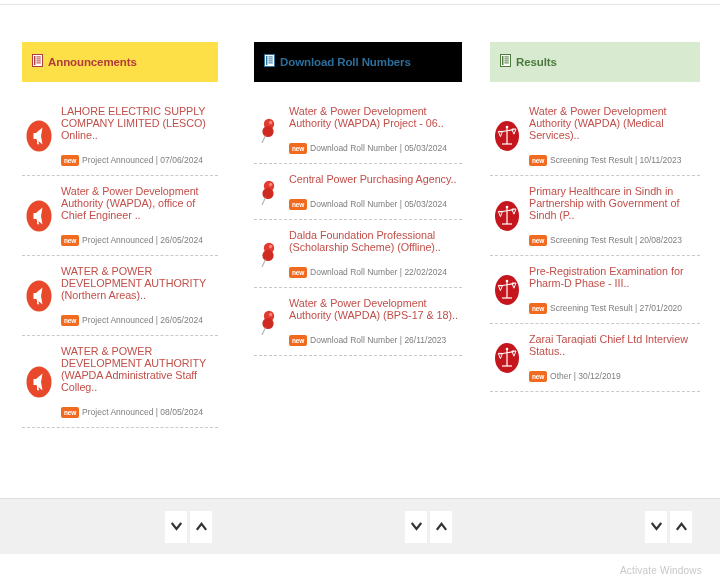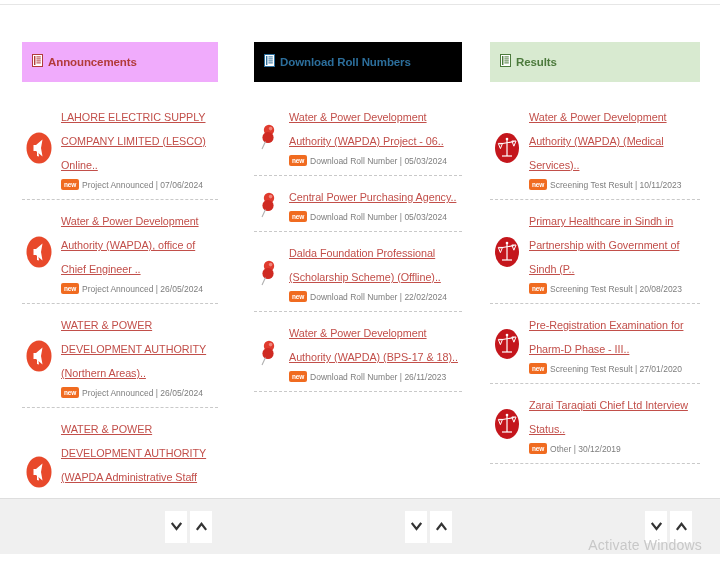--- a/index.html
+++ b/index.html
@@ -58,21 +58,21 @@
     box-sizing: border-box;
   }
   .panel-head .title {
     font-size: 11.5px;
     font-weight: bold;
     letter-spacing: -0.1px;
     margin-left: 5px;
     white-space: nowrap;
   }
 
-  .head-a { background: #f0abfc; }
+  .head-a { background: #fde047; }
   .head-a .title { color: #b23b3b; }
   .head-b { background: #000000; }
   .head-b .title { color: #2c6e9b; }
   .head-c { background: #d8ead0; }
   .head-c .title { color: #4c7a3c; }
 
   .doc-icon { display: block; }
 
   .list {
     position: relative;
@@ -100,32 +100,31 @@
   .col.c2 .item .ico { width: 30px; }
   .col.c3 .item .ico { width: 34px; }
 
   .item .body {
     flex: 1 1 auto;
     padding-left: 5px;
   }
 
   .item .ttl {
     font-size: 10.8px;
-    line-height: 24px;
+    line-height: 12px;
     color: #c24f4a;
     letter-spacing: -0.05px;
-    text-decoration: underline;
   }
 
   .meta {
-    margin-top: 2px;
+    margin-top: 14px;
     font-size: 8.5px;
     color: #8a8a8a;
     display: flex;
-    align-items: center;
+    align-items: flex-start;
     white-space: nowrap;
   }
 
   .badge-new {
     display: inline-block;
     background: #f06b20;
     color: #ffffff;
     font-size: 6.5px;
     line-height: 9px;
     padding: 1px 3px 1px 3px;
@@ -171,22 +170,22 @@
     align-items: center;
     justify-content: center;
     margin-left: 3px;
     cursor: pointer;
   }
   .navbtn svg { display: block; }
 
   .watermark {
     position: absolute;
     right: 18px;
-    bottom: 23px;
-    font-size: 14px;
+    bottom: 0;
+    font-size: 10px;
     color: #c8c8c8;
     letter-spacing: 0.2px;
     user-select: none;
   }
 </style>
 </head>
 <body>
 
 <div id="app">
 

